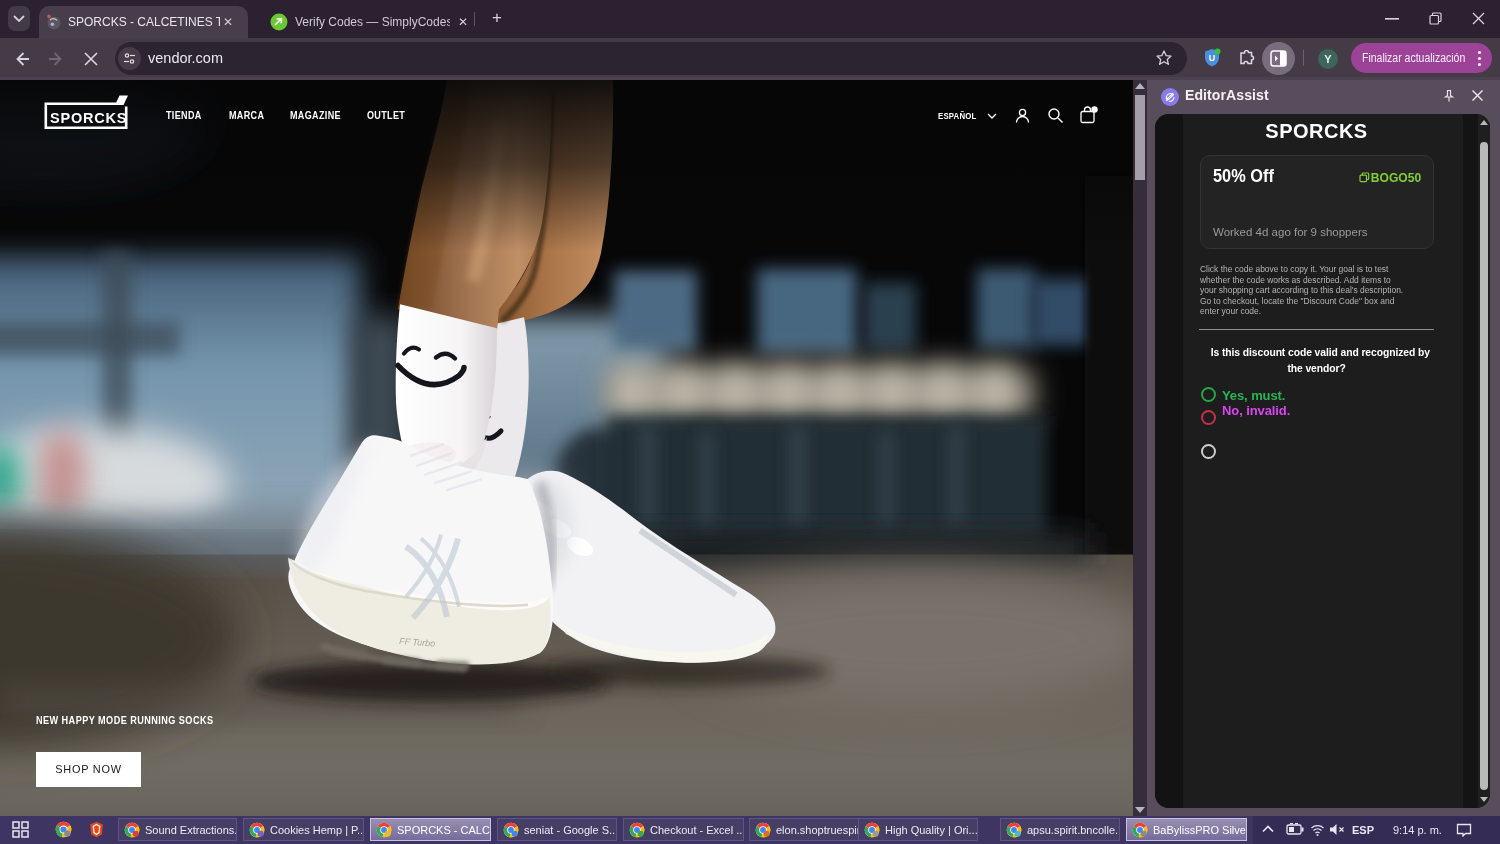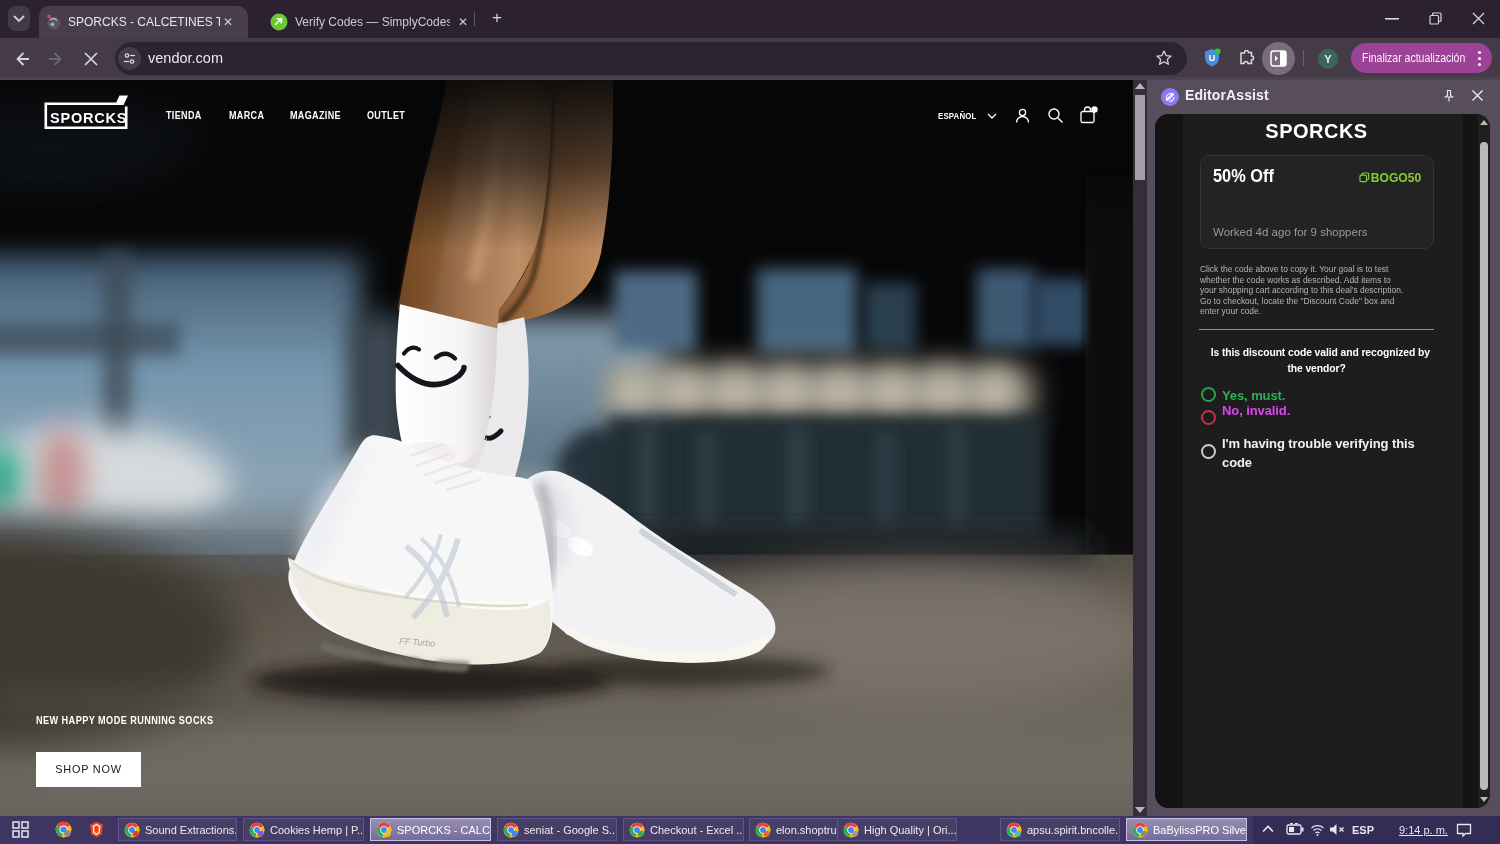--- a/index.html
+++ b/index.html
@@ -382,21 +382,20 @@
         <div id="deal-meta">Worked 4d ago for 9 shoppers</div>
       </div>
       <div class="pc" id="instr" style="left:45px;width:245px;transform:scaleX(.92);transform-origin:left;white-space:nowrap;">Click the code above to copy it. Your goal is to test<br>whether the code works as described. Add items to<br>your shopping cart according to this deal's description.<br>Go to checkout, locate the "Discount Code" box and<br>enter your code.</div>
       <div id="divider"></div>
       <div class="pc" id="question" style="left:44px;width:235px;transform:scaleX(.9);white-space:nowrap;">Is this discount code valid and recognized by<br>the vendor?</div>
       <div class="radio" style="top:273px;border:2px solid #27a544;"></div>
       <div class="rlabel" style="top:274px;color:#2cb353;">Yes, must.</div>
       <div class="radio" style="top:296px;border:2px solid #c72e4e;"></div>
       <div class="rlabel" style="top:289px;color:#d946ef;">No, invalid.</div>
       <div class="radio" style="top:330px;border:2px solid #cccccc;"></div>
-      <div class="rlabel" style="top:320px;color:#f2f2f2;line-height:19px;">I'm having trouble verifying this<br>code</div>
     </div>
   </div>
 
   <div class="abs" id="taskbar">
     <svg class="abs" style="left:12px;top:5px;" width="17" height="17" viewBox="0 0 17 17" stroke="#e8e6f0" fill="none" stroke-width="1.5">
         <rect x="1" y="1" width="6" height="6"></rect>
         <rect x="10" y="1" width="6" height="6"></rect>
         <rect x="1" y="10" width="6" height="6"></rect>
         <rect x="10" y="10" width="6" height="6"></rect>
       </svg>
@@ -479,21 +478,21 @@
           <circle cx="12" cy="12" r="11" fill="#fff"></circle>
           <path d="M12 12 L2.47 6.5 A11 11 0 0 1 21.53 6.5 Z" fill="#ea4335"></path>
           <path d="M12 12 L2.47 6.5 A11 11 0 0 0 10 22.8 Z" fill="#34a853"></path>
           <path d="M12 12 L10 22.8 A11 11 0 0 0 21.53 6.5 Z" fill="#fbbc05"></path>
           <circle cx="12" cy="12" r="5.6" fill="#fff"></circle>
           <circle cx="12" cy="12" r="4.4" fill="#4285f4"></circle>
           <circle cx="17.5" cy="17.5" r="4.5" fill="#d96b2f"></circle>
         </svg>
         <span class="lbl">elon.shoptruespiri...</span>
       </div>
-    <div class="tbtn" style="left:837px;width:120px;">
+    <div class="tbtn" style="left:858px;width:120px;">
         <svg class="chrome" width="16" height="16" viewBox="0 0 24 24">
           <circle cx="12" cy="12" r="11" fill="#fff"></circle>
           <path d="M12 12 L2.47 6.5 A11 11 0 0 1 21.53 6.5 Z" fill="#ea4335"></path>
           <path d="M12 12 L2.47 6.5 A11 11 0 0 0 10 22.8 Z" fill="#34a853"></path>
           <path d="M12 12 L10 22.8 A11 11 0 0 0 21.53 6.5 Z" fill="#fbbc05"></path>
           <circle cx="12" cy="12" r="5.6" fill="#fff"></circle>
           <circle cx="12" cy="12" r="4.4" fill="#4285f4"></circle>
           <circle cx="17.5" cy="17.5" r="4.5" fill="#9a9a9a"></circle>
         </svg>
         <span class="lbl">High Quality | Ori...</span>
@@ -534,20 +533,20 @@
         </svg>
       <svg class="abs" style="left:57px;top:7px;" width="15" height="13" viewBox="0 0 15 13">
           <path d="M1.5 5 a9 9 0 0 1 12 0 M3.5 7.5 a6 6 0 0 1 8 0 M5.5 10 a3 3 0 0 1 4 0" stroke="#e8e6f0" stroke-width="1.2" fill="none"></path>
           <circle cx="7.5" cy="12" r="1" fill="#e8e6f0"></circle>
         </svg>
       <svg class="abs" style="left:76px;top:7px;" width="16" height="13" viewBox="0 0 16 13">
           <path d="M1 4.5 h3 l3.5 -3.5 v11 L4 8.5 H1 Z" fill="#e8e6f0"></path>
           <path d="M10.5 4.5 l4 4 M14.5 4.5 l-4 4" stroke="#e8e6f0" stroke-width="1.3"></path>
         </svg>
       <div class="trayicon" style="left:99px;font-weight:700;">ESP</div>
-      <div class="trayicon" style="left:146px;text-decoration:underline;">9:14 p. m.</div>
+      <div class="trayicon" style="left:140px;">9:14 p. m.</div>
       <svg class="abs" style="left:203px;top:7px;" width="16" height="14" viewBox="0 0 16 14">
           <path d="M1.5 1.5 h13 v9 h-5 l-2.5 2.5 v-2.5 h-5.5 Z" stroke="#e8e6f0" stroke-width="1.3" fill="none"></path>
         </svg>
     </div>
   </div>
 
 </div>
 
 </body></html>

